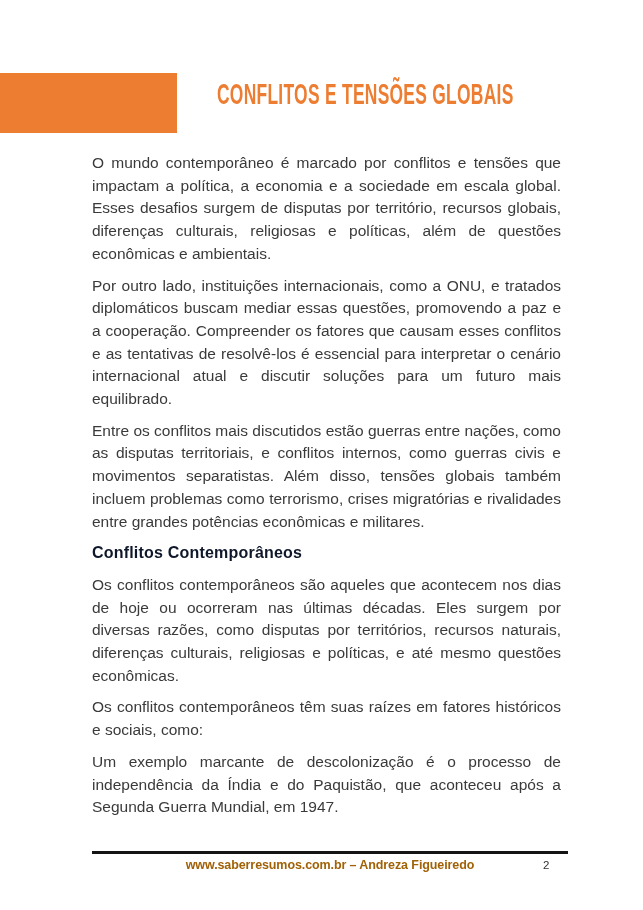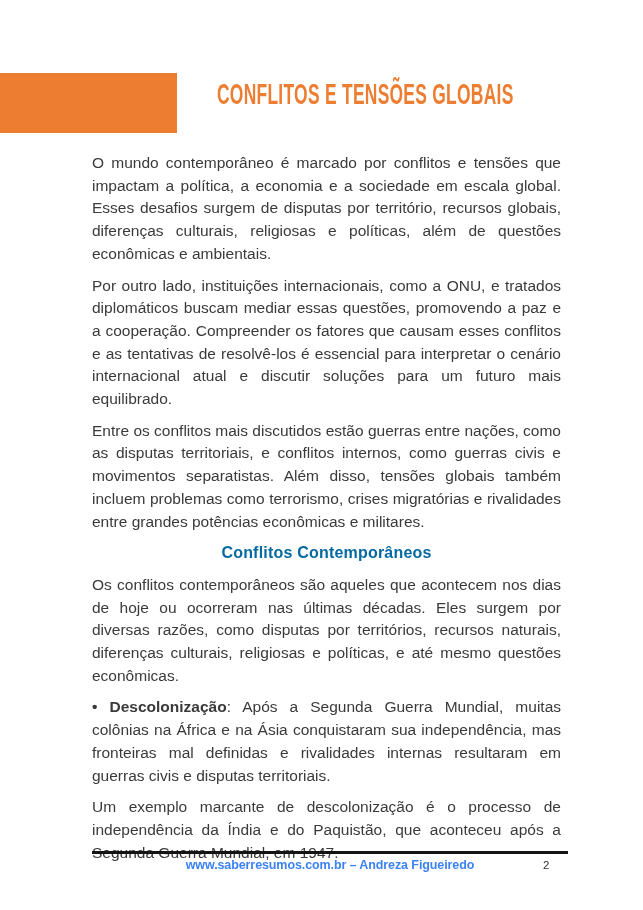--- a/index.html
+++ b/index.html
@@ -47,22 +47,22 @@
   }
   .content p {
     margin: 0 0 9px 0;
     text-align: justify;
   }
   .section-heading {
     margin: 0 0 9px 0;
     font-size: 16px;
     line-height: 22.7px;
     font-weight: 700;
-    text-align: center;
-    color: #0369a1;
+    text-align: left;
+    color: #0f172a;
     letter-spacing: 0.2px;
   }
   .bullet-label {
     font-weight: 700;
   }
   .footer-rule {
     position: absolute;
     left: 92px;
     top: 851px;
     width: 476px;
@@ -70,21 +70,21 @@
     background: #141414;
   }
   .footer-text {
     position: absolute;
     left: 92px;
     top: 858px;
     width: 476px;
     text-align: center;
     font-size: 12.5px;
     font-weight: 700;
-    color: #3b82f6;
+    color: #a16207;
     letter-spacing: -0.1px;
     font-family: "Liberation Sans", sans-serif;
   }
   .page-number {
     position: absolute;
     left: 543px;
     top: 859px;
     font-size: 11.5px;
     color: #333333;
   }
@@ -103,22 +103,22 @@
     <p>O mundo contemporâneo é marcado por conflitos e tensões que impactam a política, a economia e a sociedade em escala global. Esses desafios surgem de disputas por território, recursos globais, diferenças culturais, religiosas e políticas, além de questões econômicas e ambientais.</p>
 
     <p>Por outro lado, instituições internacionais, como a ONU, e tratados diplomáticos buscam mediar essas questões, promovendo a paz e a cooperação. Compreender os fatores que causam esses conflitos e as tentativas de resolvê-los é essencial para interpretar o cenário internacional atual e discutir soluções para um futuro mais equilibrado.</p>
 
     <p>Entre os conflitos mais discutidos estão guerras entre nações, como as disputas territoriais, e conflitos internos, como guerras civis e movimentos separatistas. Além disso, tensões globais também incluem problemas como terrorismo, crises migratórias e rivalidades entre grandes potências econômicas e militares.</p>
 
     <h2 class="section-heading">Conflitos Contemporâneos</h2>
 
     <p>Os conflitos contemporâneos são aqueles que acontecem nos dias de hoje ou ocorreram nas últimas décadas. Eles surgem por diversas razões, como disputas por territórios, recursos naturais, diferenças culturais, religiosas e políticas, e até mesmo questões econômicas.</p>
 
+    <p>Os conflitos contemporâneos têm suas raízes em fatores históricos e sociais, como:</p>
 
-    <p><span class="bullet-label">• Descolonização</span><span>: Após a Segunda Guerra Mundial, muitas colônias na África e na Ásia conquistaram sua independência, mas fronteiras mal definidas e rivalidades internas resultaram em guerras civis e disputas territoriais.</span></p>
 
     <p>Um exemplo marcante de descolonização é o processo de independência da Índia e do Paquistão, que aconteceu após a Segunda Guerra Mundial, em 1947.</p>
 
   </div>
 
   <div class="footer-rule"></div>
 
   <div class="footer-text">www.saberresumos.com.br – Andreza Figueiredo</div>
 
   <div class="page-number">2</div>

